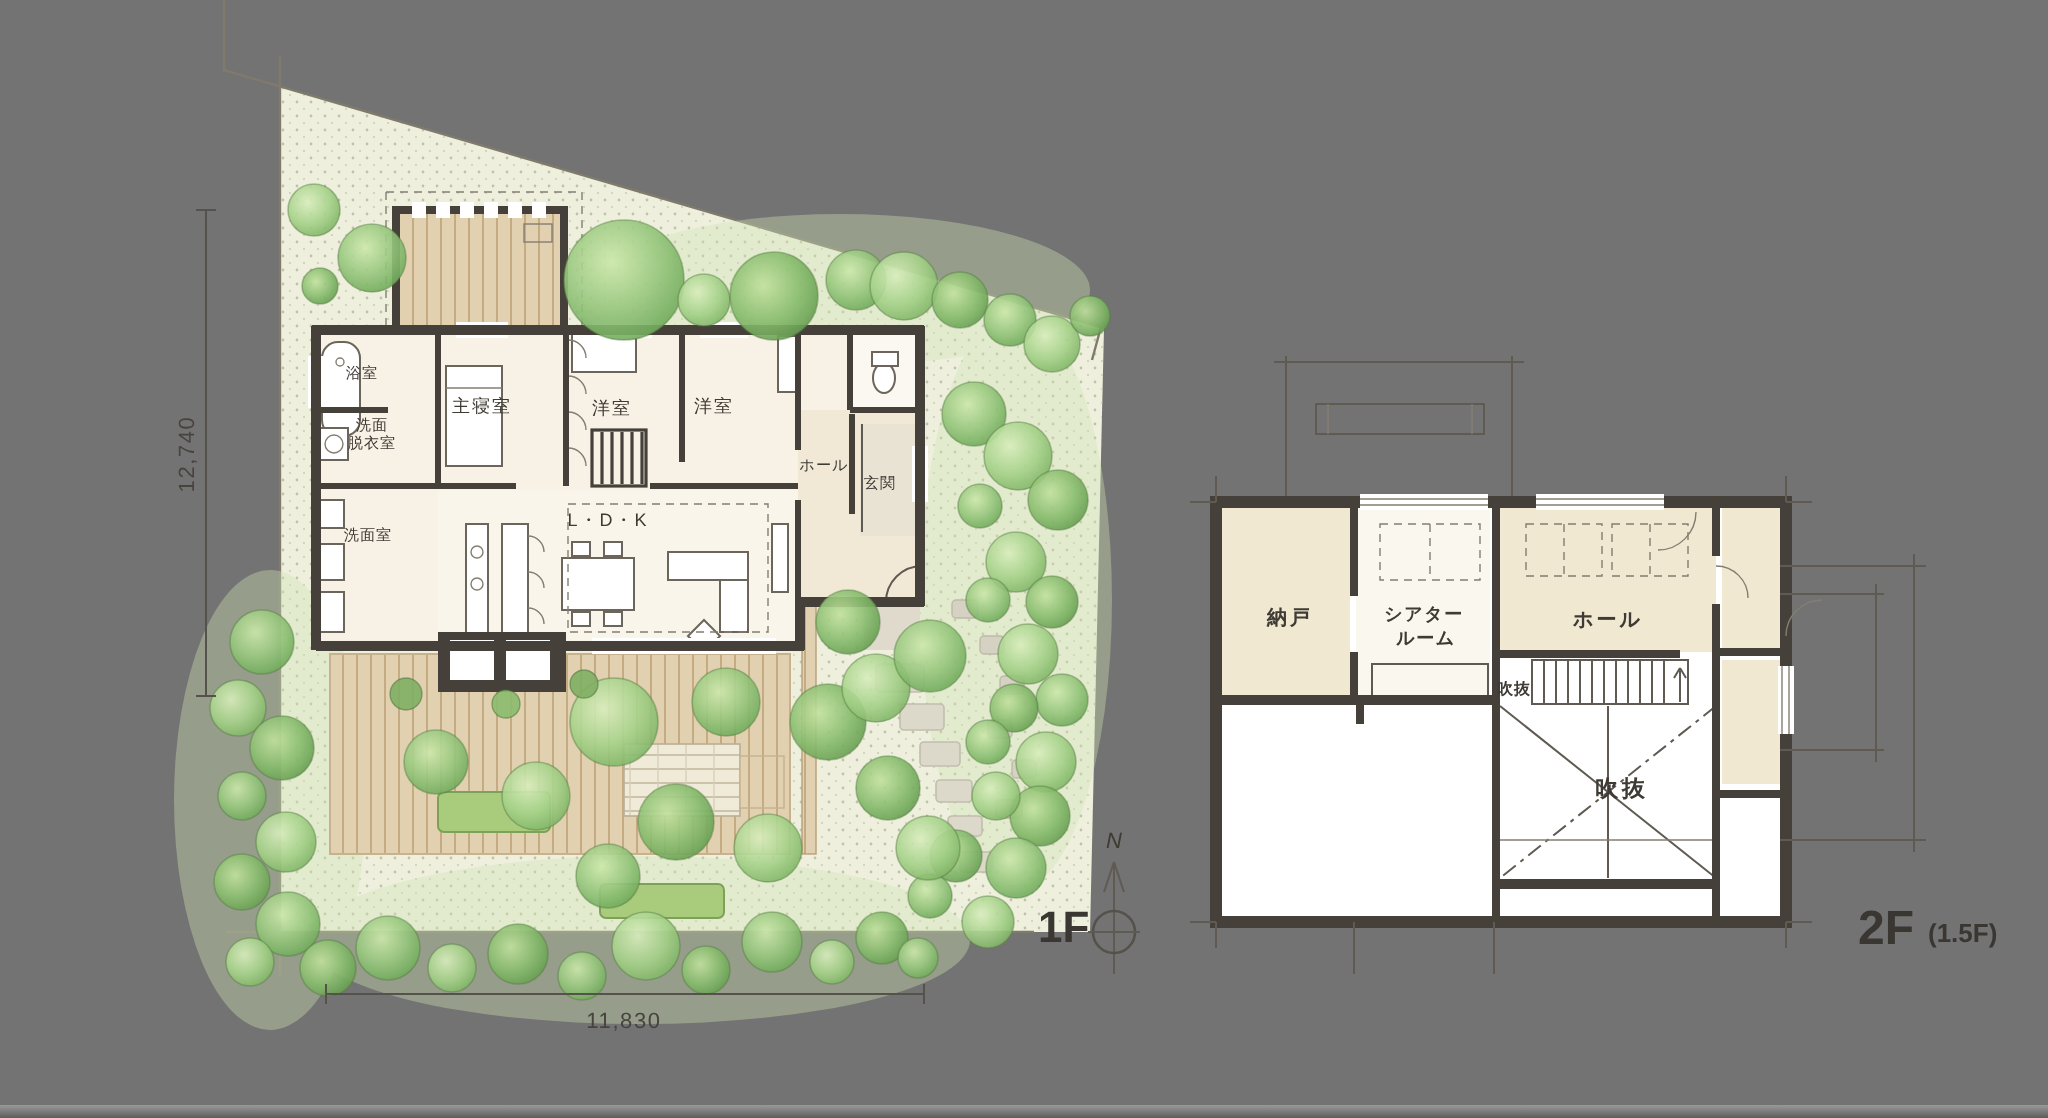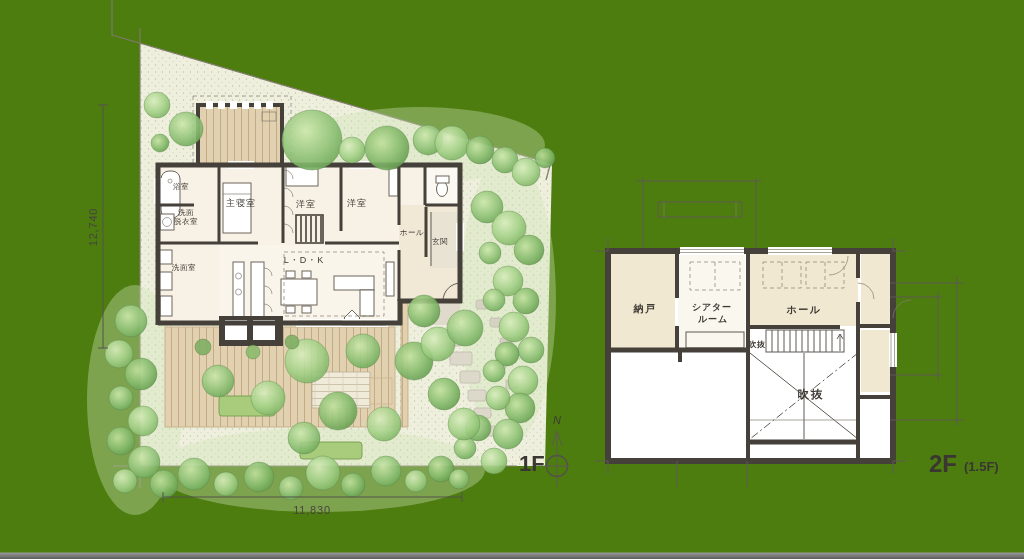--- a/index.html
+++ b/index.html
@@ -1,16 +1,16 @@
 <!DOCTYPE html>
 <html><head>
 <meta charset="utf-8">
 <style>
   html,body{margin:0;padding:0;background:#ffffff;}
-  .canvas{position:relative;width:1024px;height:559px;background:#4d7c0f;overflow:hidden;}
+  .canvas{position:relative;width:1024px;height:559px;background:#737373;overflow:hidden;}
   svg{position:absolute;left:0;top:0;}
   text{font-family:"Liberation Sans",sans-serif;fill:#3e3a34;}
   .w6{stroke:#45403a;stroke-width:6;fill:none;}
   .w5{stroke:#45403a;stroke-width:5;fill:none;}
   .w4{stroke:#45403a;stroke-width:4;fill:none;}
   .w3{stroke:#45403a;stroke-width:3;fill:none;}
   .w2{stroke:#45403a;stroke-width:1.6;fill:none;}
   .t1{stroke:#5f5a52;stroke-width:1;fill:none;}
   .t07{stroke:#847e72;stroke-width:0.7;fill:none;}
   .dash{stroke-dasharray:4 3;}

